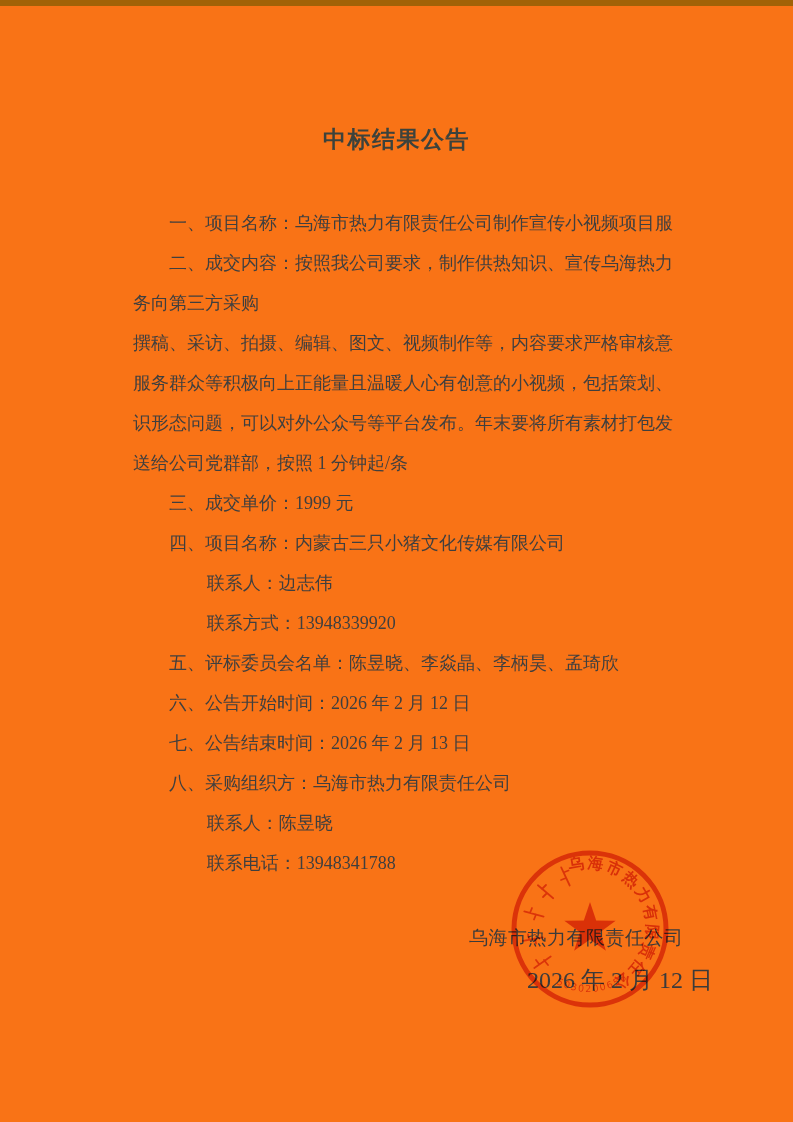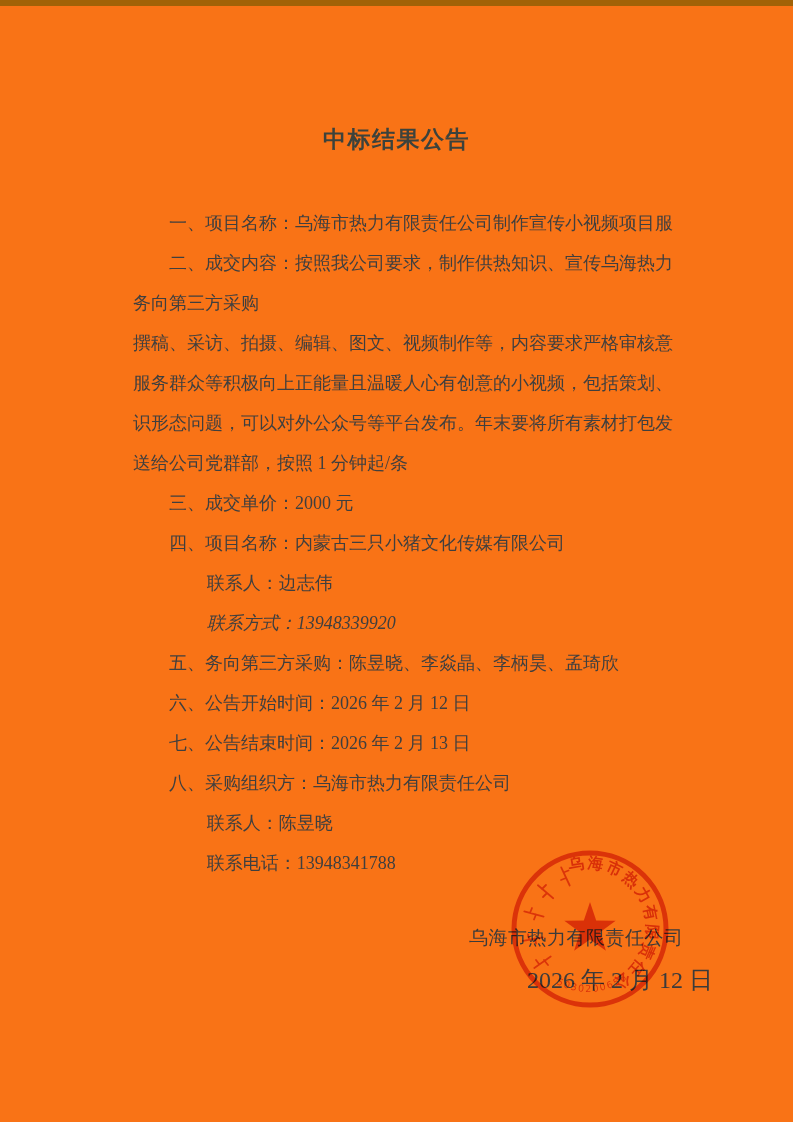--- a/index.html
+++ b/index.html
@@ -64,25 +64,25 @@
 
   <div class="body-text">
 
   <div class="line justify" style="padding-left: 2em;">一、项目名称：乌海市热力有限责任公司制作宣传小视频项目服</div>
       <div class="line justify" style="padding-left: 2em;">二、成交内容：按照我公司要求，制作供热知识、宣传乌海热力</div>
       <div class="line" style="padding-left: 0em;">务向第三方采购</div>
       <div class="line justify" style="padding-left: 0em;">撰稿、采访、拍摄、编辑、图文、视频制作等，内容要求严格审核意</div>
       <div class="line justify" style="padding-left: 0em;">服务群众等积极向上正能量且温暖人心有创意的小视频，包括策划、</div>
       <div class="line justify" style="padding-left: 0em;">识形态问题，可以对外公众号等平台发布。年末要将所有素材打包发</div>
       <div class="line" style="padding-left: 0em;">送给公司党群部，按照 1 分钟起/条</div>
-      <div class="line" style="padding-left: 2em;">三、成交单价：2000 元</div>
+      <div class="line" style="padding-left: 2em;">三、成交单价：1999 元</div>
       <div class="line" style="padding-left: 2em;">四、项目名称：内蒙古三只小猪文化传媒有限公司</div>
       <div class="line" style="padding-left: 4.1em;">联系人：边志伟</div>
-      <div class="line" style="padding-left: 4.1em; font-style: italic;">联系方式：13948339920</div>
-      <div class="line" style="padding-left: 2em;">五、务向第三方采购：陈昱晓、李焱晶、李柄昊、孟琦欣</div>
+      <div class="line" style="padding-left: 4.1em;">联系方式：13948339920</div>
+      <div class="line" style="padding-left: 2em;">五、评标委员会名单：陈昱晓、李焱晶、李柄昊、孟琦欣</div>
       <div class="line" style="padding-left: 2em;">六、公告开始时间：2026 年 2 月 12 日</div>
       <div class="line" style="padding-left: 2em;">七、公告结束时间：2026 年 2 月 13 日</div>
       <div class="line" style="padding-left: 2em;">八、采购组织方：乌海市热力有限责任公司</div>
       <div class="line" style="padding-left: 4.1em;">联系人：陈昱晓</div>
       <div class="line" style="padding-left: 4.1em;">联系电话：13948341788</div>
     </div>
 
   <div class="sig-company">乌海市热力有限责任公司</div>
   <div class="sig-date">2026 年 2 月 12 日</div>
 

